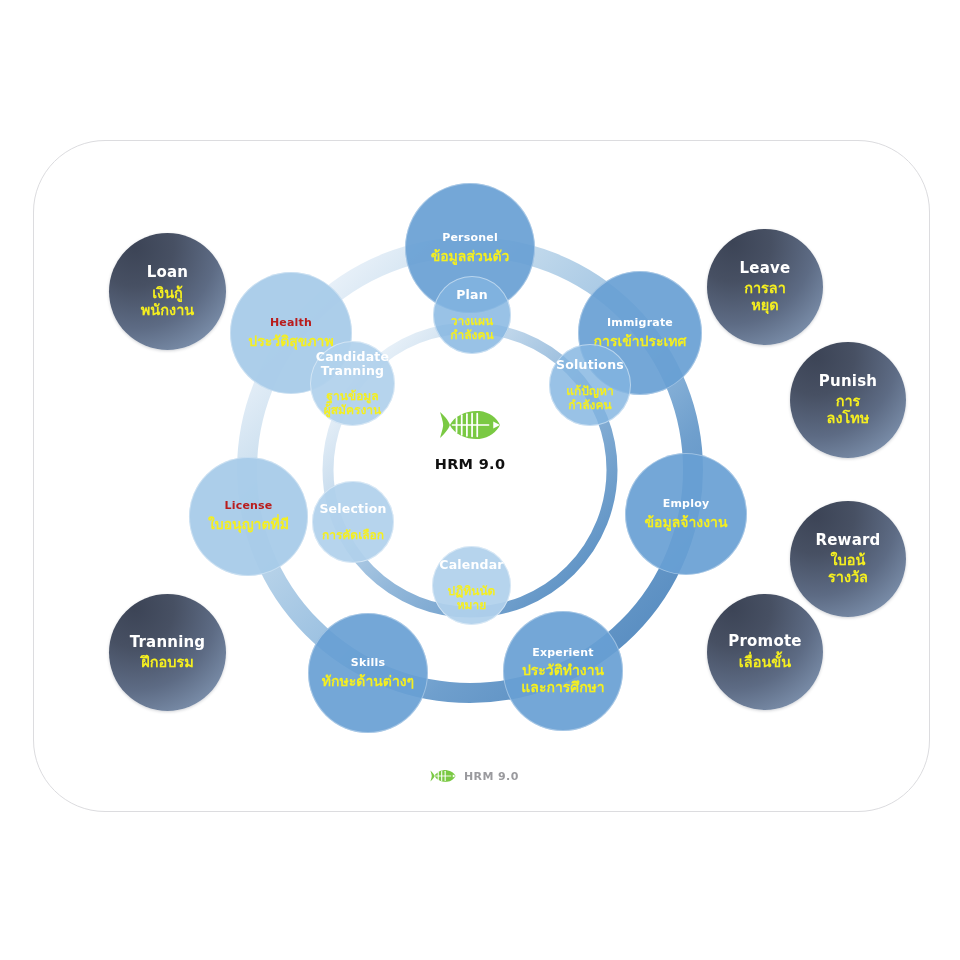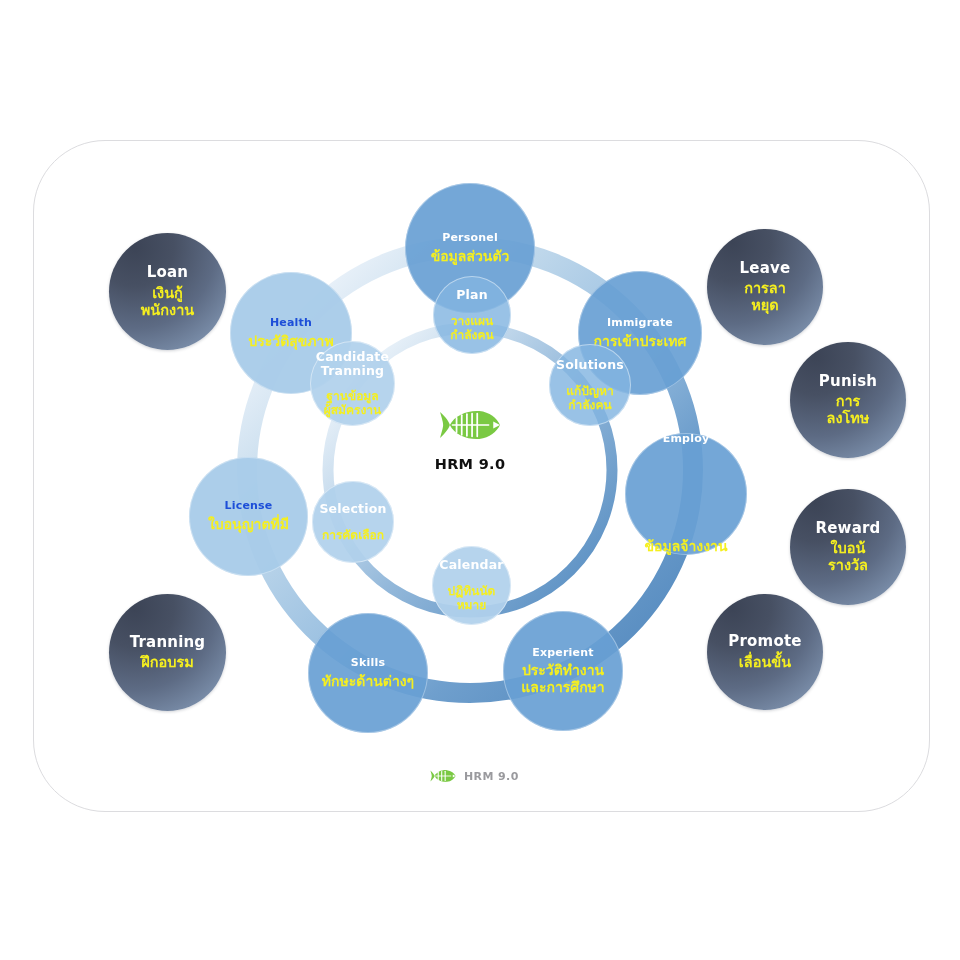--- a/index.html
+++ b/index.html
@@ -52,21 +52,21 @@
   
   .n-outer {
     background: rgba(104,160,212,0.92);
     box-shadow: inset 0 0 0 1px rgba(255,255,255,.35);
   }
   .n-outer .en { font-size: 11px; }
   .n-outer .th { font-size: 14px; }
 
   
   .n-outer.pale { background: rgba(168,203,233,0.95); }
-  .n-outer.pale .en { color:#1d4ed8; }
+  .n-outer.pale .en { color:#b91c1c; }
 
   
   .n-inner {
     background: rgba(130,180,224,0.82);
     box-shadow: inset 0 0 0 1px rgba(255,255,255,.45);
   }
   .n-inner .en { font-size: 12.5px; }
   .n-inner .th { font-size: 12px; margin-top: 11px; }
   .n-inner.pale { background: rgba(176,209,236,0.93); }
 
@@ -158,21 +158,21 @@
     </span>
   </div>
 
   <div class="node n-outer" style="left:578px; top:271px; width:124px; height:124px;">
     <span class="en">Immigrate</span>
     <span class="th">
       <span>การเข้าประเทศ</span>
     </span>
   </div>
 
-  <div class="node n-outer" style="left:625px; top:433px; width:122px; height:122px;justify-content:space-between;">
+  <div class="node n-outer" style="left:625px; top:453px; width:122px; height:122px;">
     <span class="en">Employ</span>
     <span class="th">
       <span>ข้อมูลจ้างงาน</span>
     </span>
   </div>
 
   <div class="node n-outer" style="left:503px; top:611px; width:120px; height:120px;">
     <span class="en">Experient</span>
     <span class="th">
       <span>ประวัติทำงาน</span>
@@ -262,21 +262,21 @@
   </div>
 
   <div class="node n-dark" style="left:790px; top:342px; width:116px; height:116px;">
     <span class="en">Punish</span>
     <span class="th">
       <span>การ</span>
       <span>ลงโทษ</span>
     </span>
   </div>
 
-  <div class="node n-dark" style="left:790px; top:489px; width:116px; height:116px;">
+  <div class="node n-dark" style="left:790px; top:501px; width:116px; height:116px;">
     <span class="en">Reward</span>
     <span class="th">
       <span>ใบอน้</span>
       <span>รางวัล</span>
     </span>
   </div>
 
   <div class="node n-dark" style="left:707px; top:594px; width:116px; height:116px;">
     <span class="en">Promote</span>
     <span class="th">

